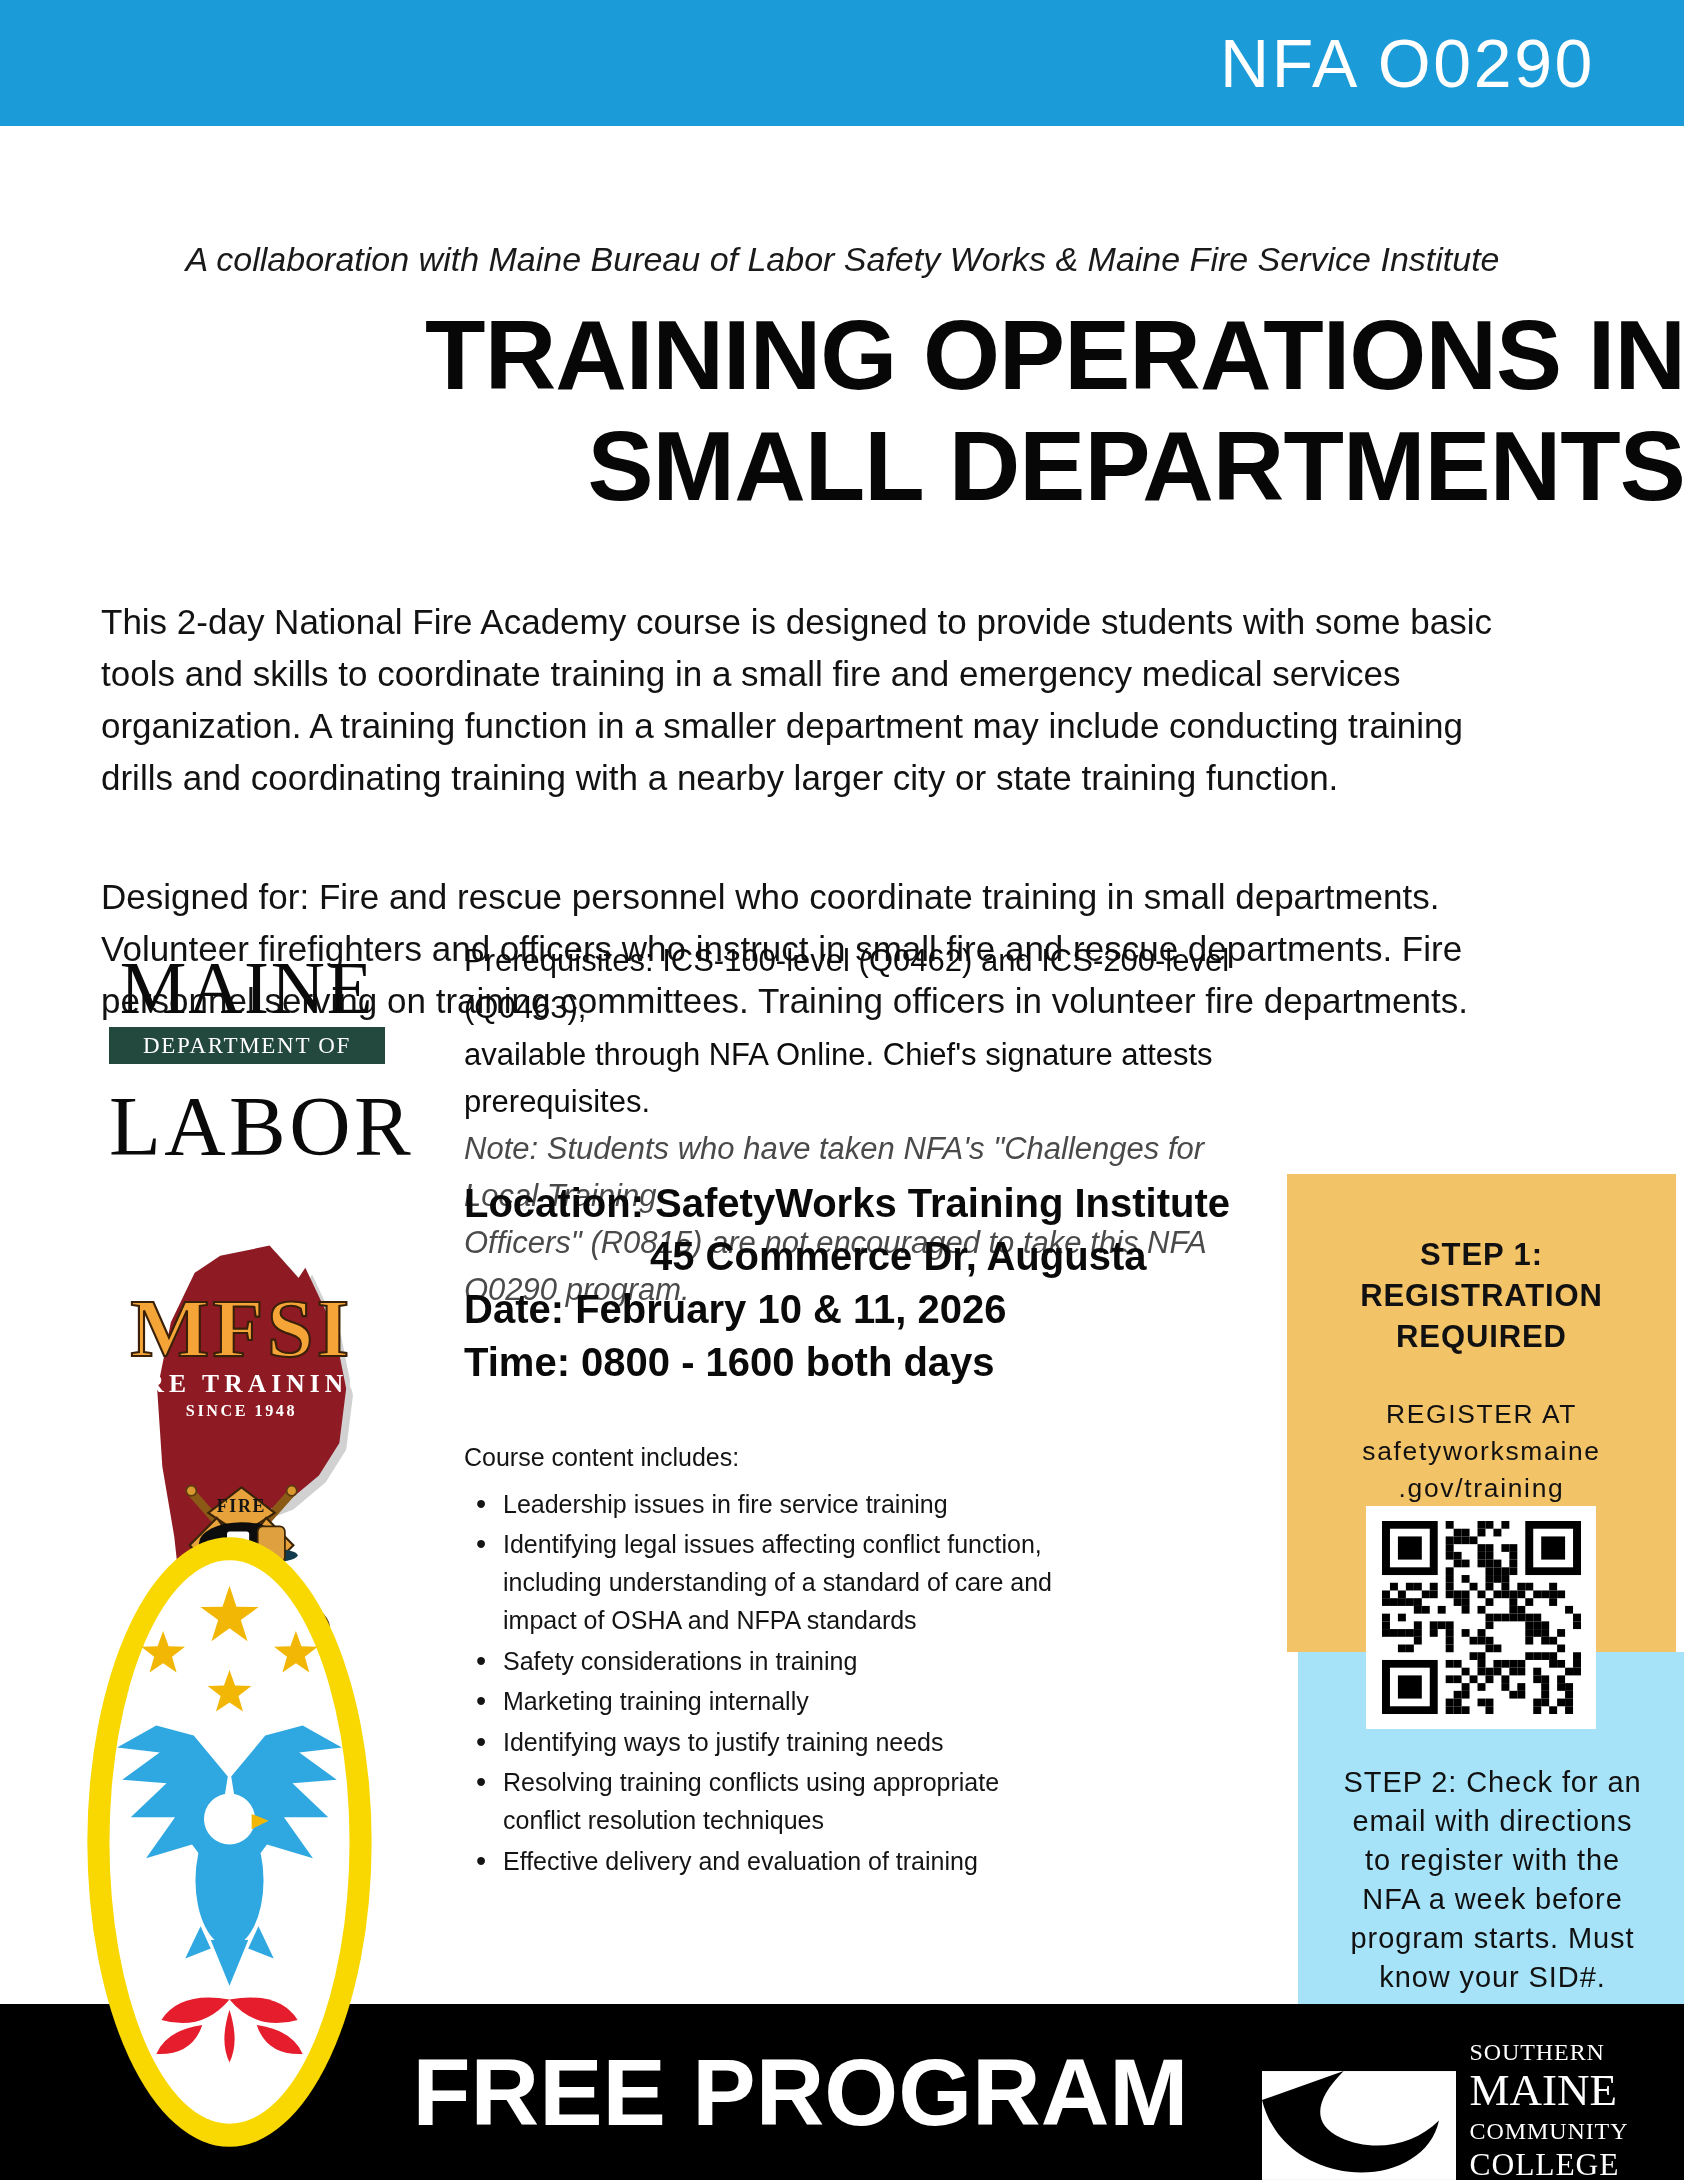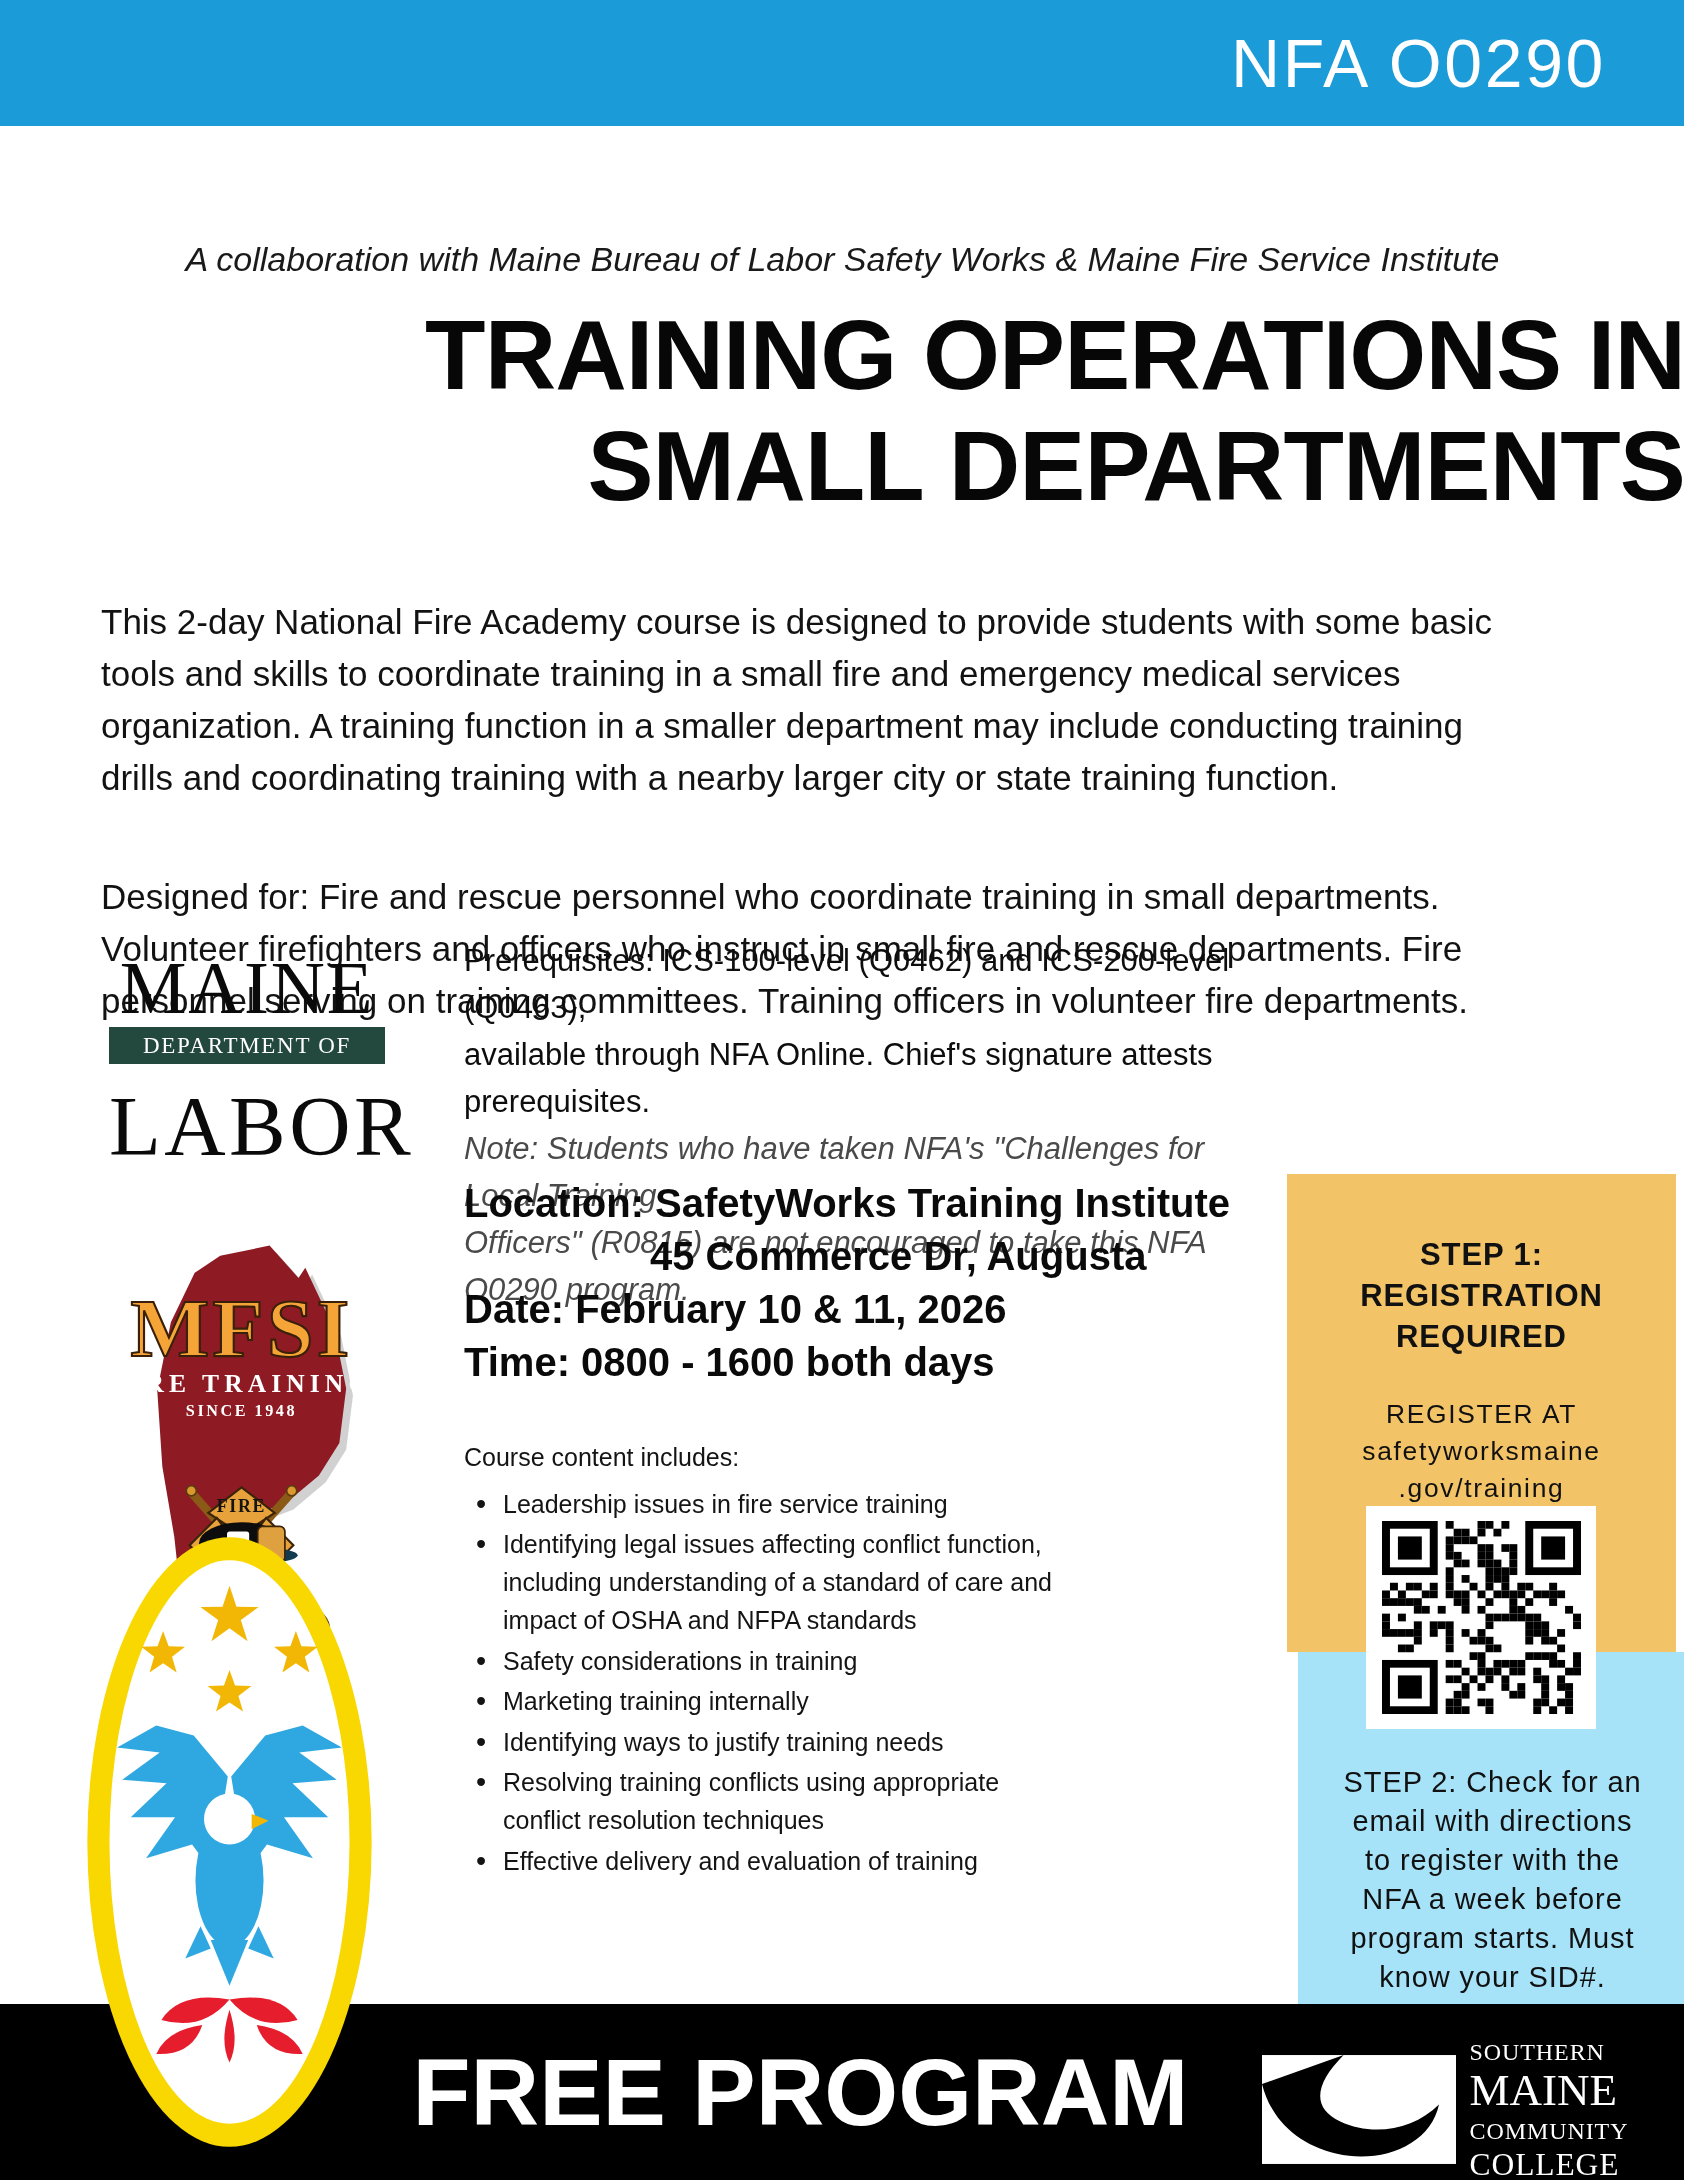--- a/index.html
+++ b/index.html
@@ -2,21 +2,21 @@
 <html style="font-size:13.6px"><head>
 <meta charset="utf-8">
 <style>
   html,body{margin:0;padding:0;background:#e8e8e8;}
   .page{position:relative;width:1685px;height:2181px;background:#ffffff;overflow:hidden;
         font-family:"Liberation Sans",sans-serif;color:#0d0d0d;}
   .preline{white-space:pre-line;}
 
   
   .header-bar{position:absolute;left:0;top:0;width:1685px;height:126px;background:#1B9BD7;}
-  .course-code{position:absolute;right:79px;top:0;height:126px;line-height:126px;
+  .course-code{position:absolute;right:90px;top:0;height:126px;line-height:126px;
       font-size:68px;font-weight:400;color:#ffffff;letter-spacing:2.6px;}
 
   
   .subtitle{position:absolute;left:0;top:240px;width:1685px;text-align:center;
       font-size:34px;font-style:italic;font-weight:400;color:#1a1a1a;}
   .main-title{position:absolute;left:0;top:300px;width:1685px;text-align:right;
       font-size:99px;font-weight:800;letter-spacing:-0.9px;line-height:1.12;color:#070707;}
 
   
   .para{position:absolute;left:101px;width:1525px;font-size:35px;line-height:52px;color:#121212;}
@@ -56,21 +56,21 @@
   .step2-text{margin-top:111px;text-align:center;font-size:29px;font-weight:400;
       letter-spacing:0.9px;line-height:39px;color:#111;}
   .qr-frame{position:absolute;left:1366px;top:1506px;width:230px;height:223px;background:#ffffff;
       z-index:3;display:flex;align-items:center;justify-content:center;}
   .qr-frame svg{width:199px;height:193px;}
 
   
   .footer-bar{position:absolute;left:0;top:2004px;width:1685px;height:176px;background:#000000;}
   .free-program{position:absolute;left:315px;top:2004px;width:971px;height:176px;line-height:176px;
       text-align:center;font-size:95px;font-weight:800;letter-spacing:0px;color:#ffffff;}
-  .smcc{position:absolute;left:1262px;top:2038px;z-index:3;display:flex;align-items:center;}
+  .smcc{position:absolute;left:1262px;top:2038px;z-index:3;display:flex;align-items:flex-end;}
   .smcc-mark{width:194px;height:109px;}
   .smcc-text{margin-left:13.6px;color:#ffffff;font-family:"Liberation Serif",serif;line-height:1;}
   .smcc-l1{font-size:24px;letter-spacing:0.9px;margin-top:1.7px;}
   .smcc-l2{font-size:45px;margin-top:4.3px;letter-spacing:0px;}
   .smcc-l3{font-size:24px;margin-top:6px;letter-spacing:0.9px;}
   .smcc-l4{font-size:31.5px;margin-top:6px;letter-spacing:0.9px;}
 
   
   .mfsi-logo{position:absolute;left:113px;top:1237px;width:257px;height:424px;z-index:2;}
   .eagle-logo{position:absolute;left:83px;top:1533px;width:293px;height:618px;z-index:4;}

